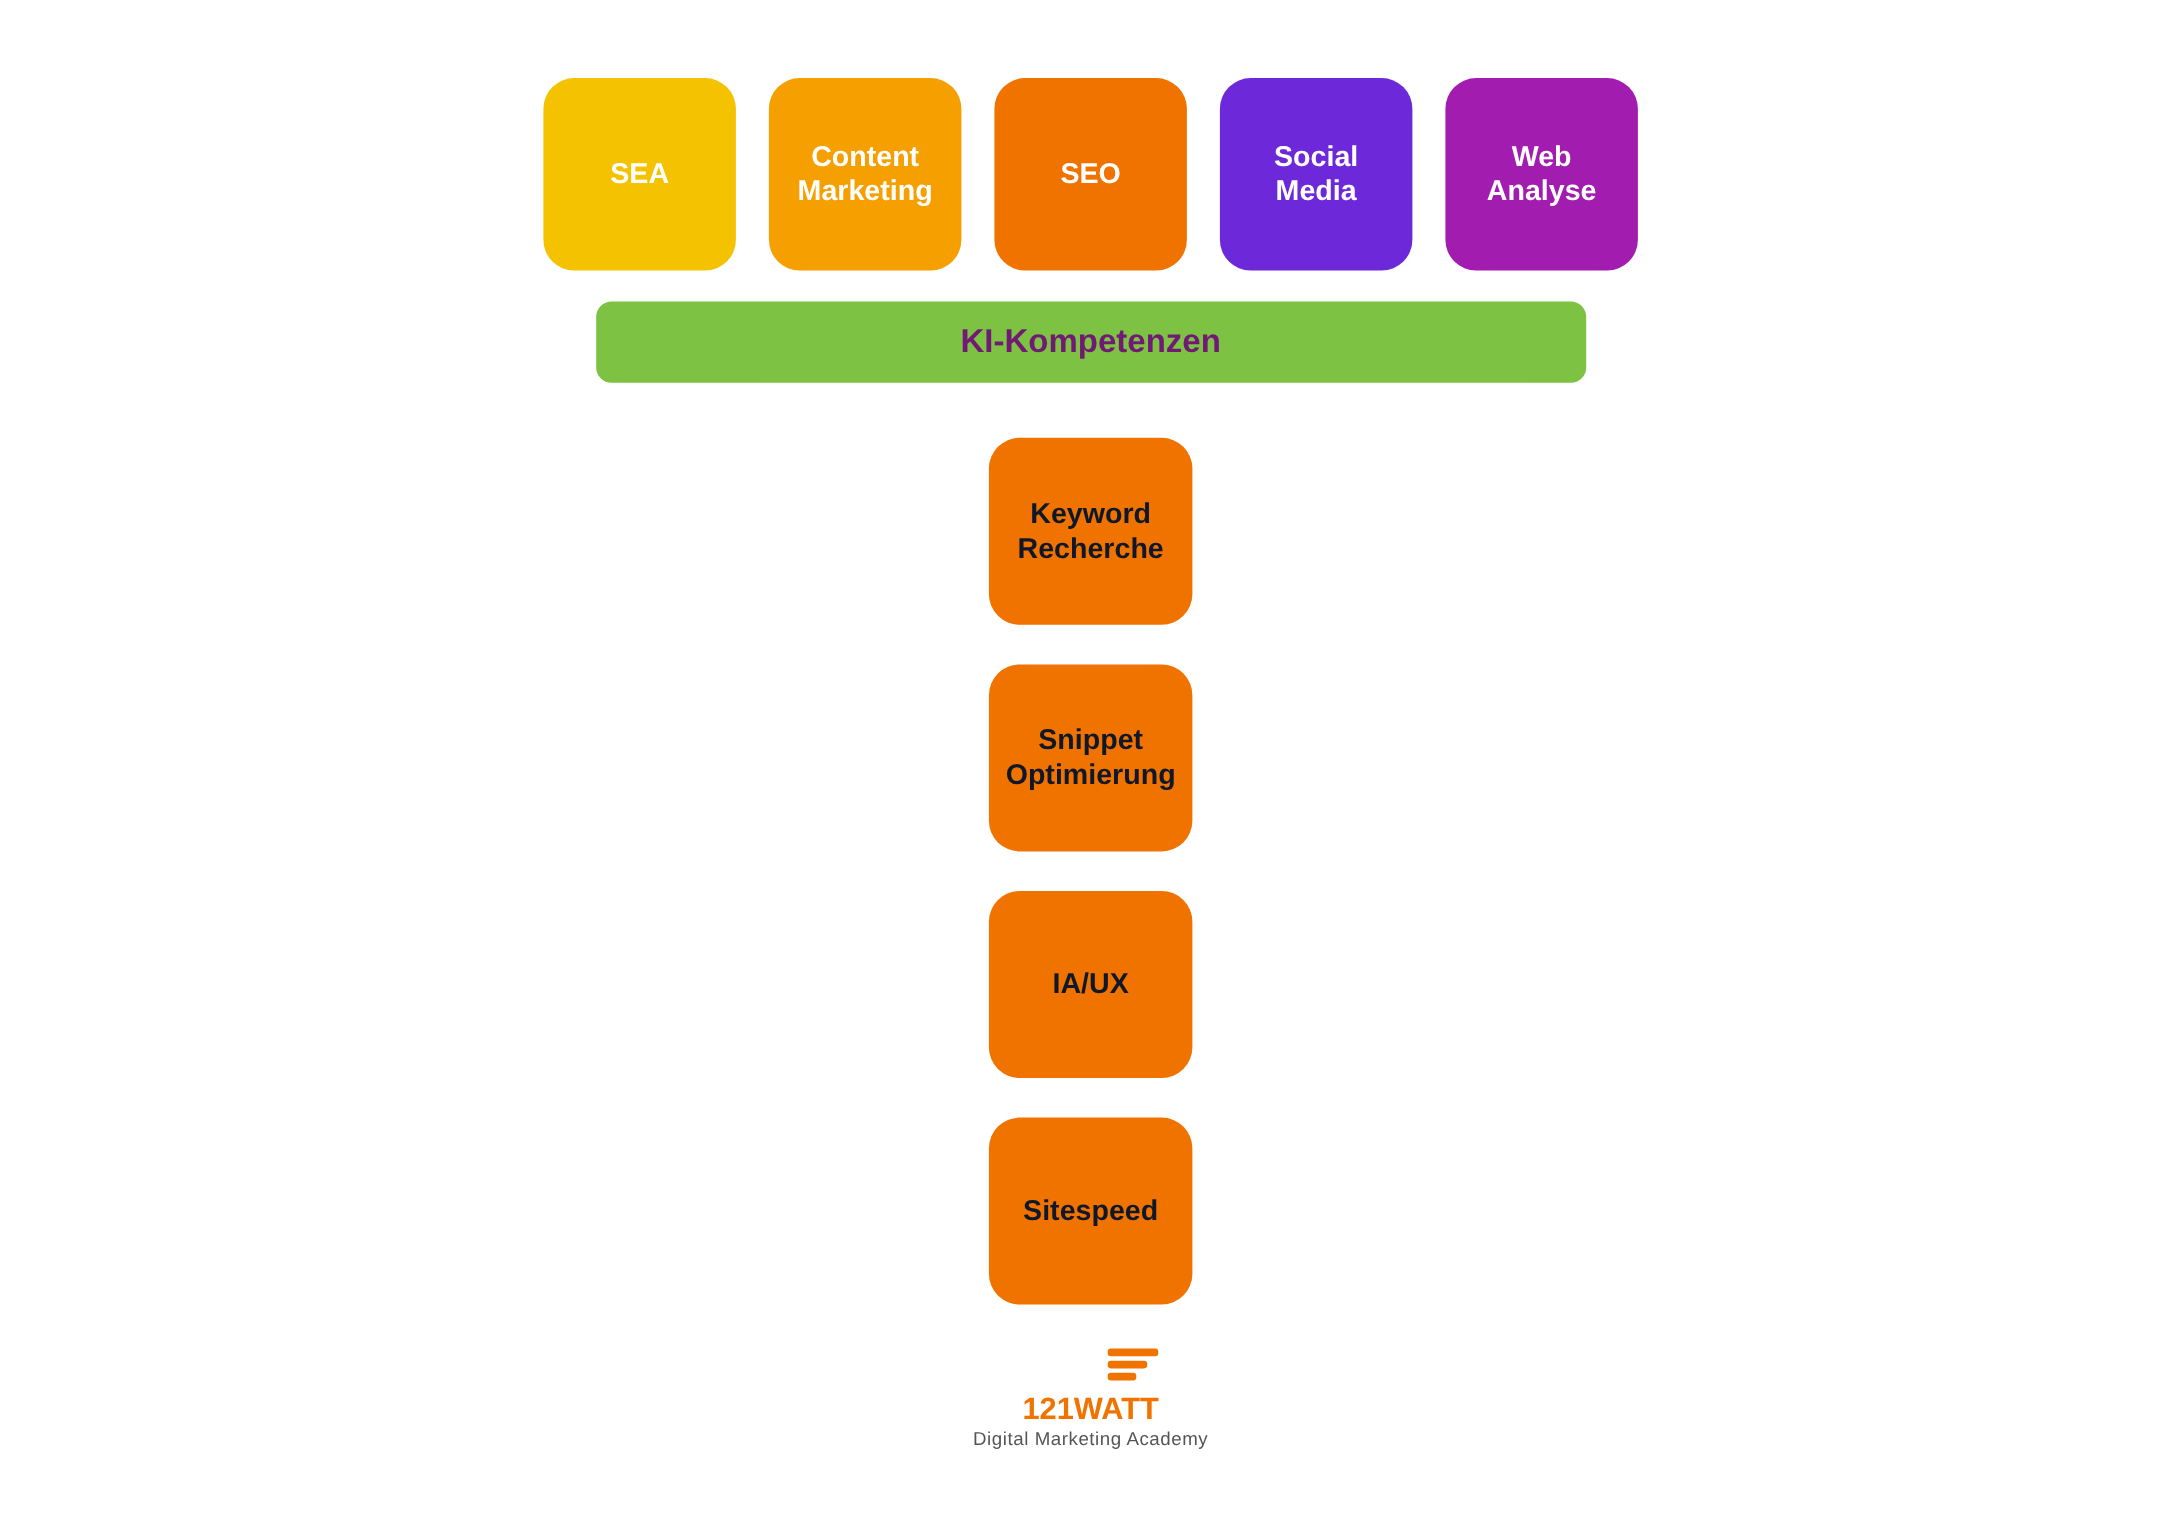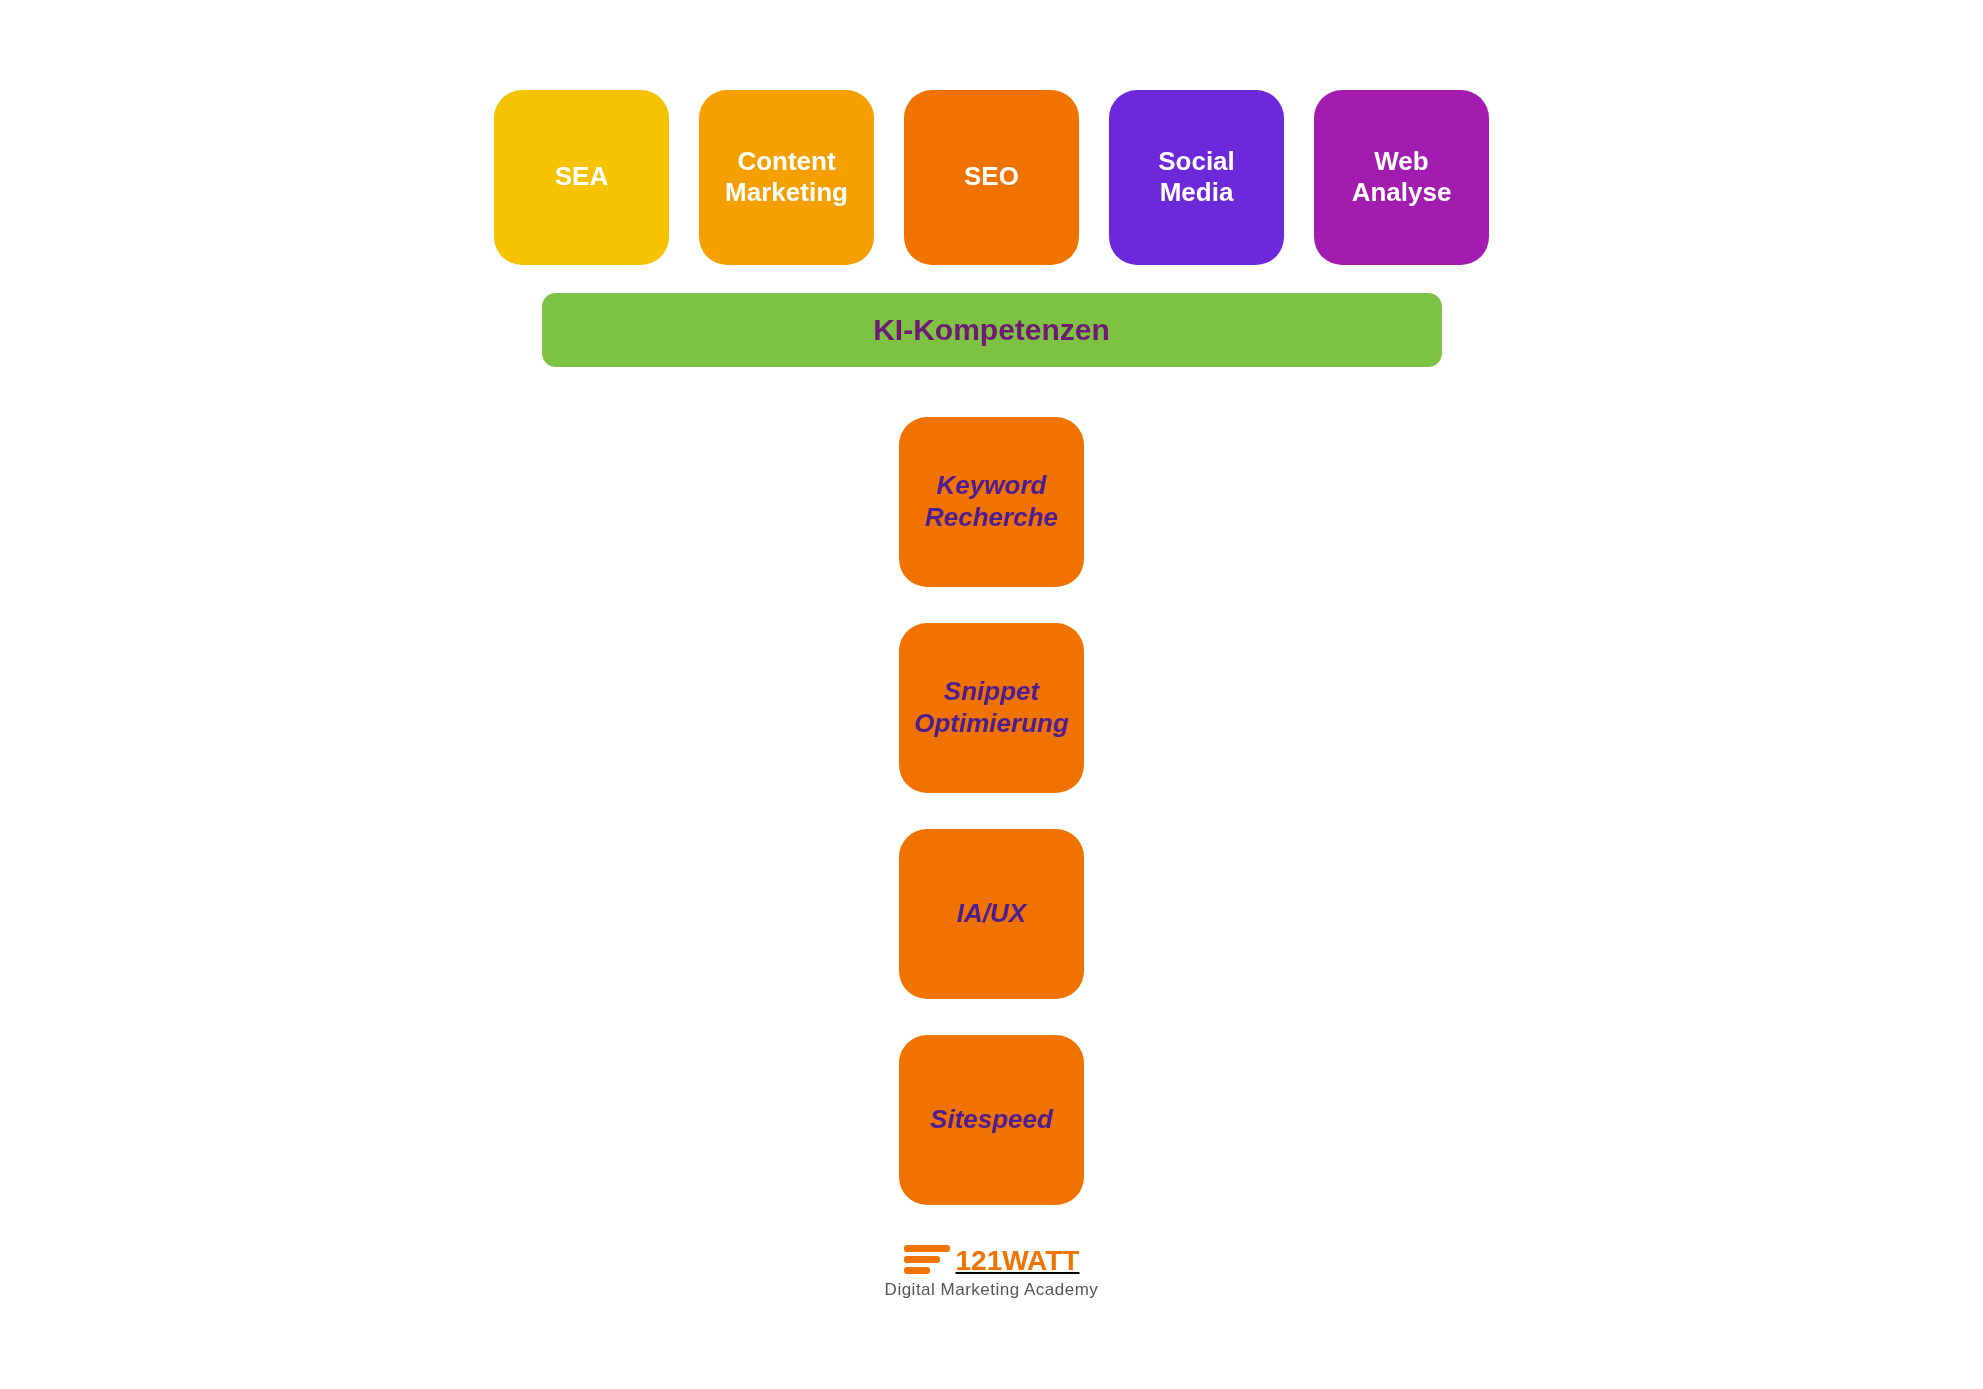--- a/index.html
+++ b/index.html
@@ -93,26 +93,25 @@
 
     .sub-box {
       width: 185px;
       height: 170px;
       border-radius: 28px;
       background-color: #F07300;
       display: flex;
       align-items: center;
       justify-content: center;
       text-align: center;
-      color: #4c1d95;
+      color: #0f172a;
       font-weight: 800;
       font-size: 26px;
       line-height: 1.2;
       padding: 14px;
-      font-style: italic;
     }
 
     
     .logo-container {
       margin-top: 40px;
       display: flex;
       flex-direction: column;
       align-items: center;
       gap: 2px;
     }
@@ -142,24 +141,23 @@
 
     .logo-text-sub {
       font-size: 17px;
       color: #555;
       font-weight: 400;
       letter-spacing: 0.5px;
     }
 
     .logo-wrapper {
       display: flex;
-      flex-direction: row;
-      align-items: center;
+      flex-direction: column;
+      align-items: flex-end;
       gap: 6px;
-      text-decoration: underline;
     }
   </style>
 </head>
 <body>
 
 <div class="main-container">
 
   <div class="top-row">
 
     <div class="category-box box-sea">

